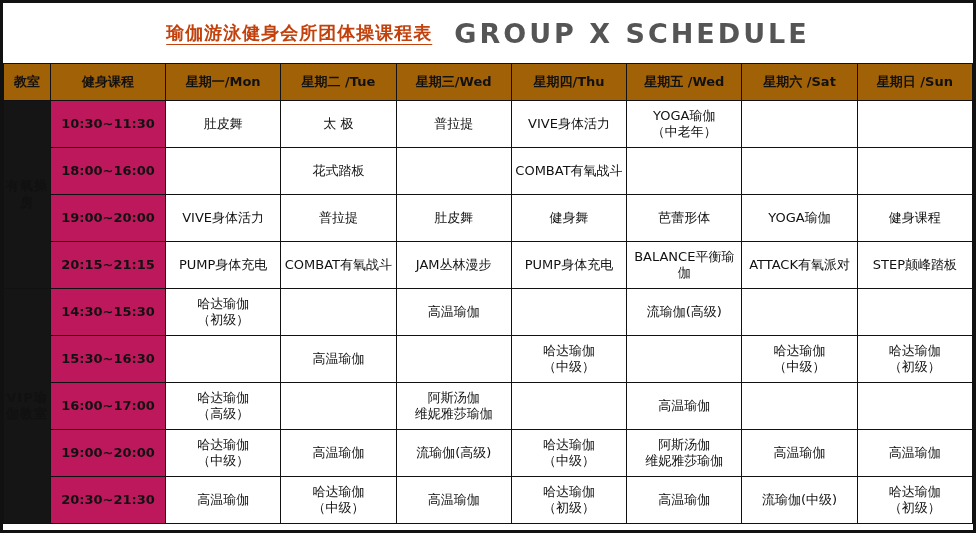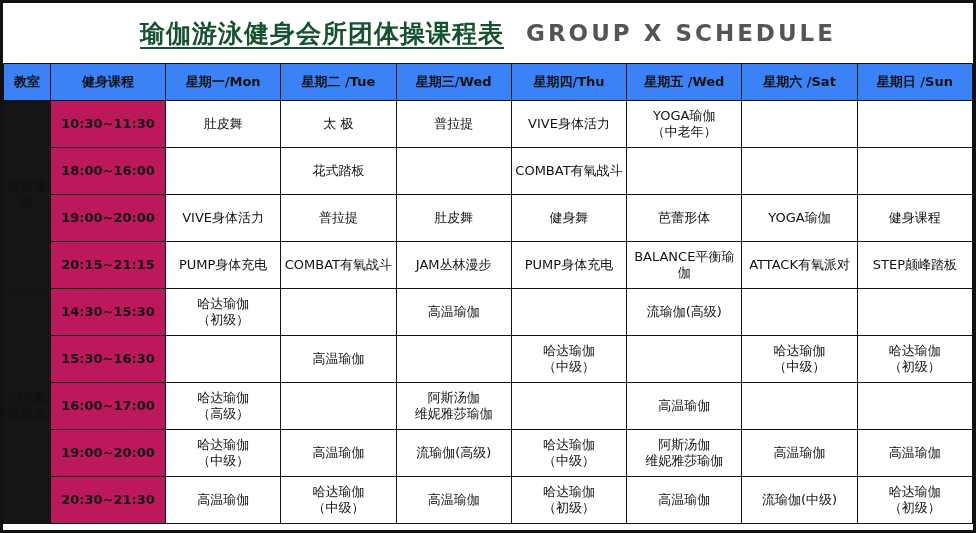--- a/index.html
+++ b/index.html
@@ -24,30 +24,30 @@
   .title-bar {
     height: 60px;
     display: flex;
     align-items: center;
     justify-content: center;
     gap: 22px;
     padding: 0 10px;
     box-sizing: border-box;
   }
   .title-cn {
-    font-size: 25px;
-    font-weight: bold;
-    color: #14532d;
+    font-size: 18px;
+    font-weight: bold;
+    color: #c2410c;
     letter-spacing: 1px;
     text-decoration: underline;
     text-underline-offset: 5px;
     white-space: nowrap;
   }
   .title-en {
-    font-size: 23px;
+    font-size: 27px;
     font-weight: bold;
     color: #555;
     letter-spacing: 3px;
     white-space: nowrap;
   }
   table.schedule {
     width: 100%;
     border-collapse: collapse;
     table-layout: fixed;
   }
@@ -55,21 +55,21 @@
     border: 1px solid #111;
     text-align: center;
     vertical-align: middle;
     font-size: 13px;
     color: #111;
     padding: 2px 1px;
     line-height: 1.25;
     word-break: break-all;
   }
   thead th {
-    background: #3b82f6;
+    background: #a16207;
     font-weight: bold;
     font-size: 15px;
     height: 32px;
     white-space: nowrap;
   }
   th.room-head {
     width: 44px;
     font-size: 15px;
   }
   th.time-head {

